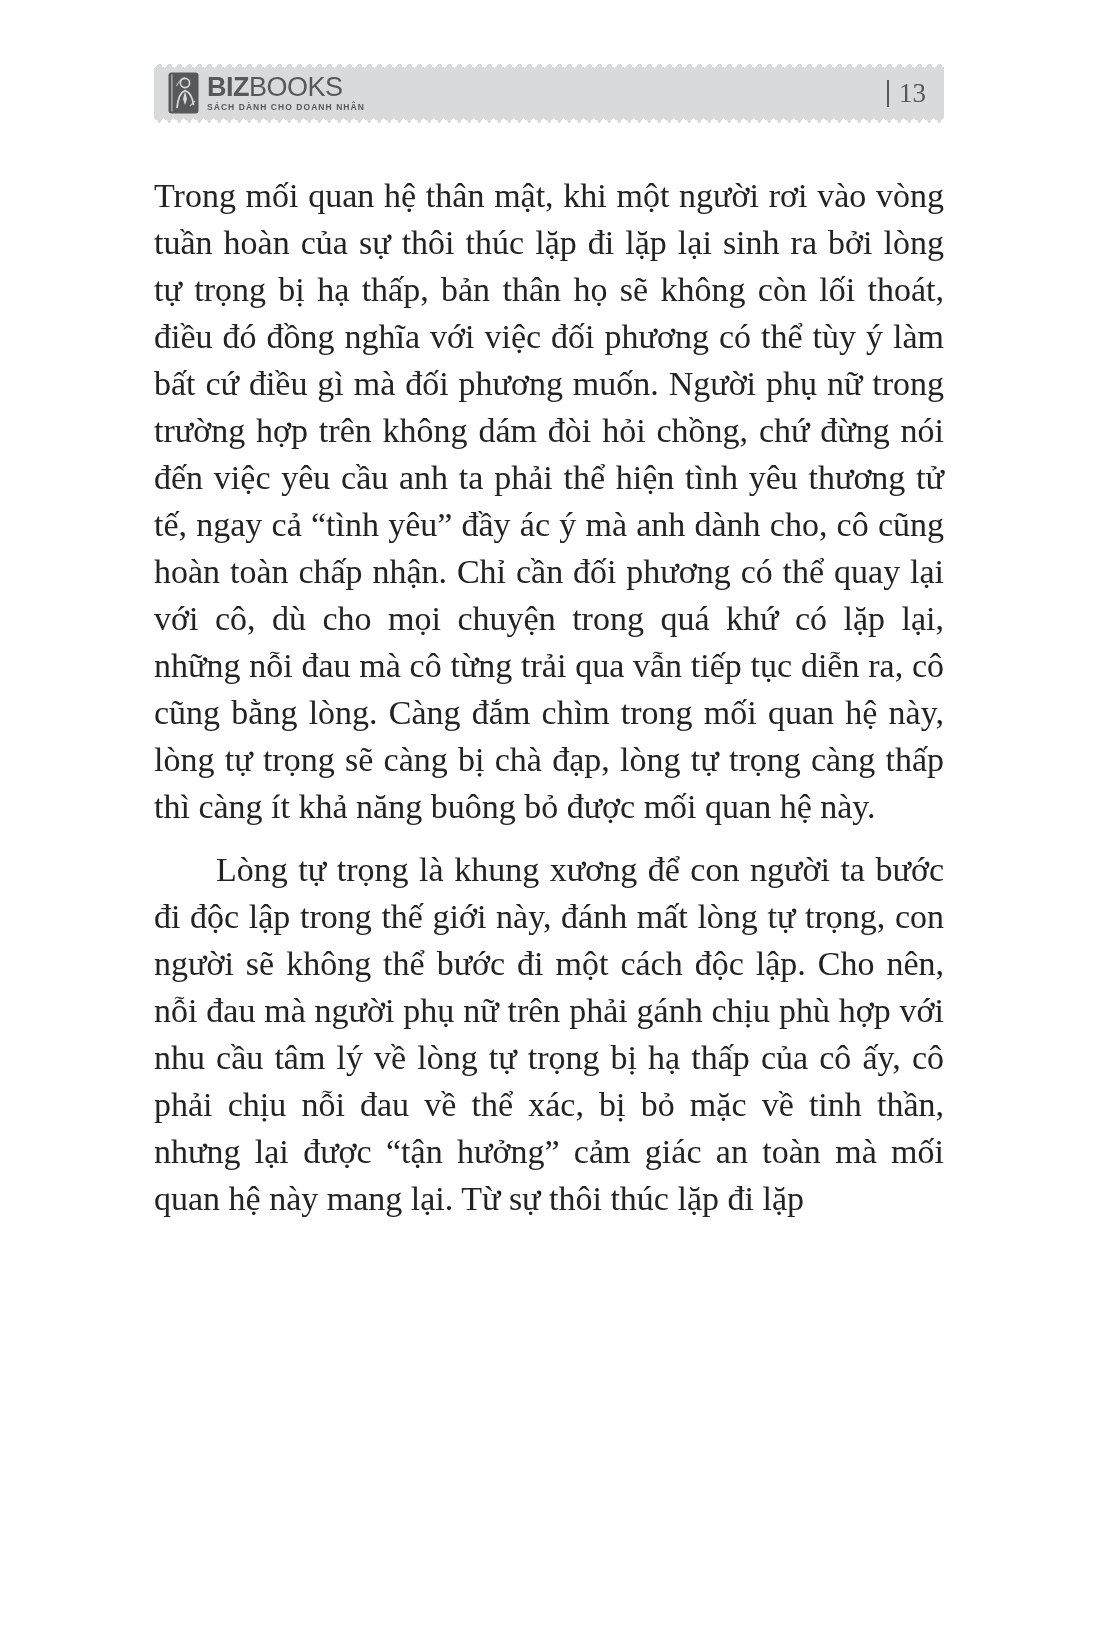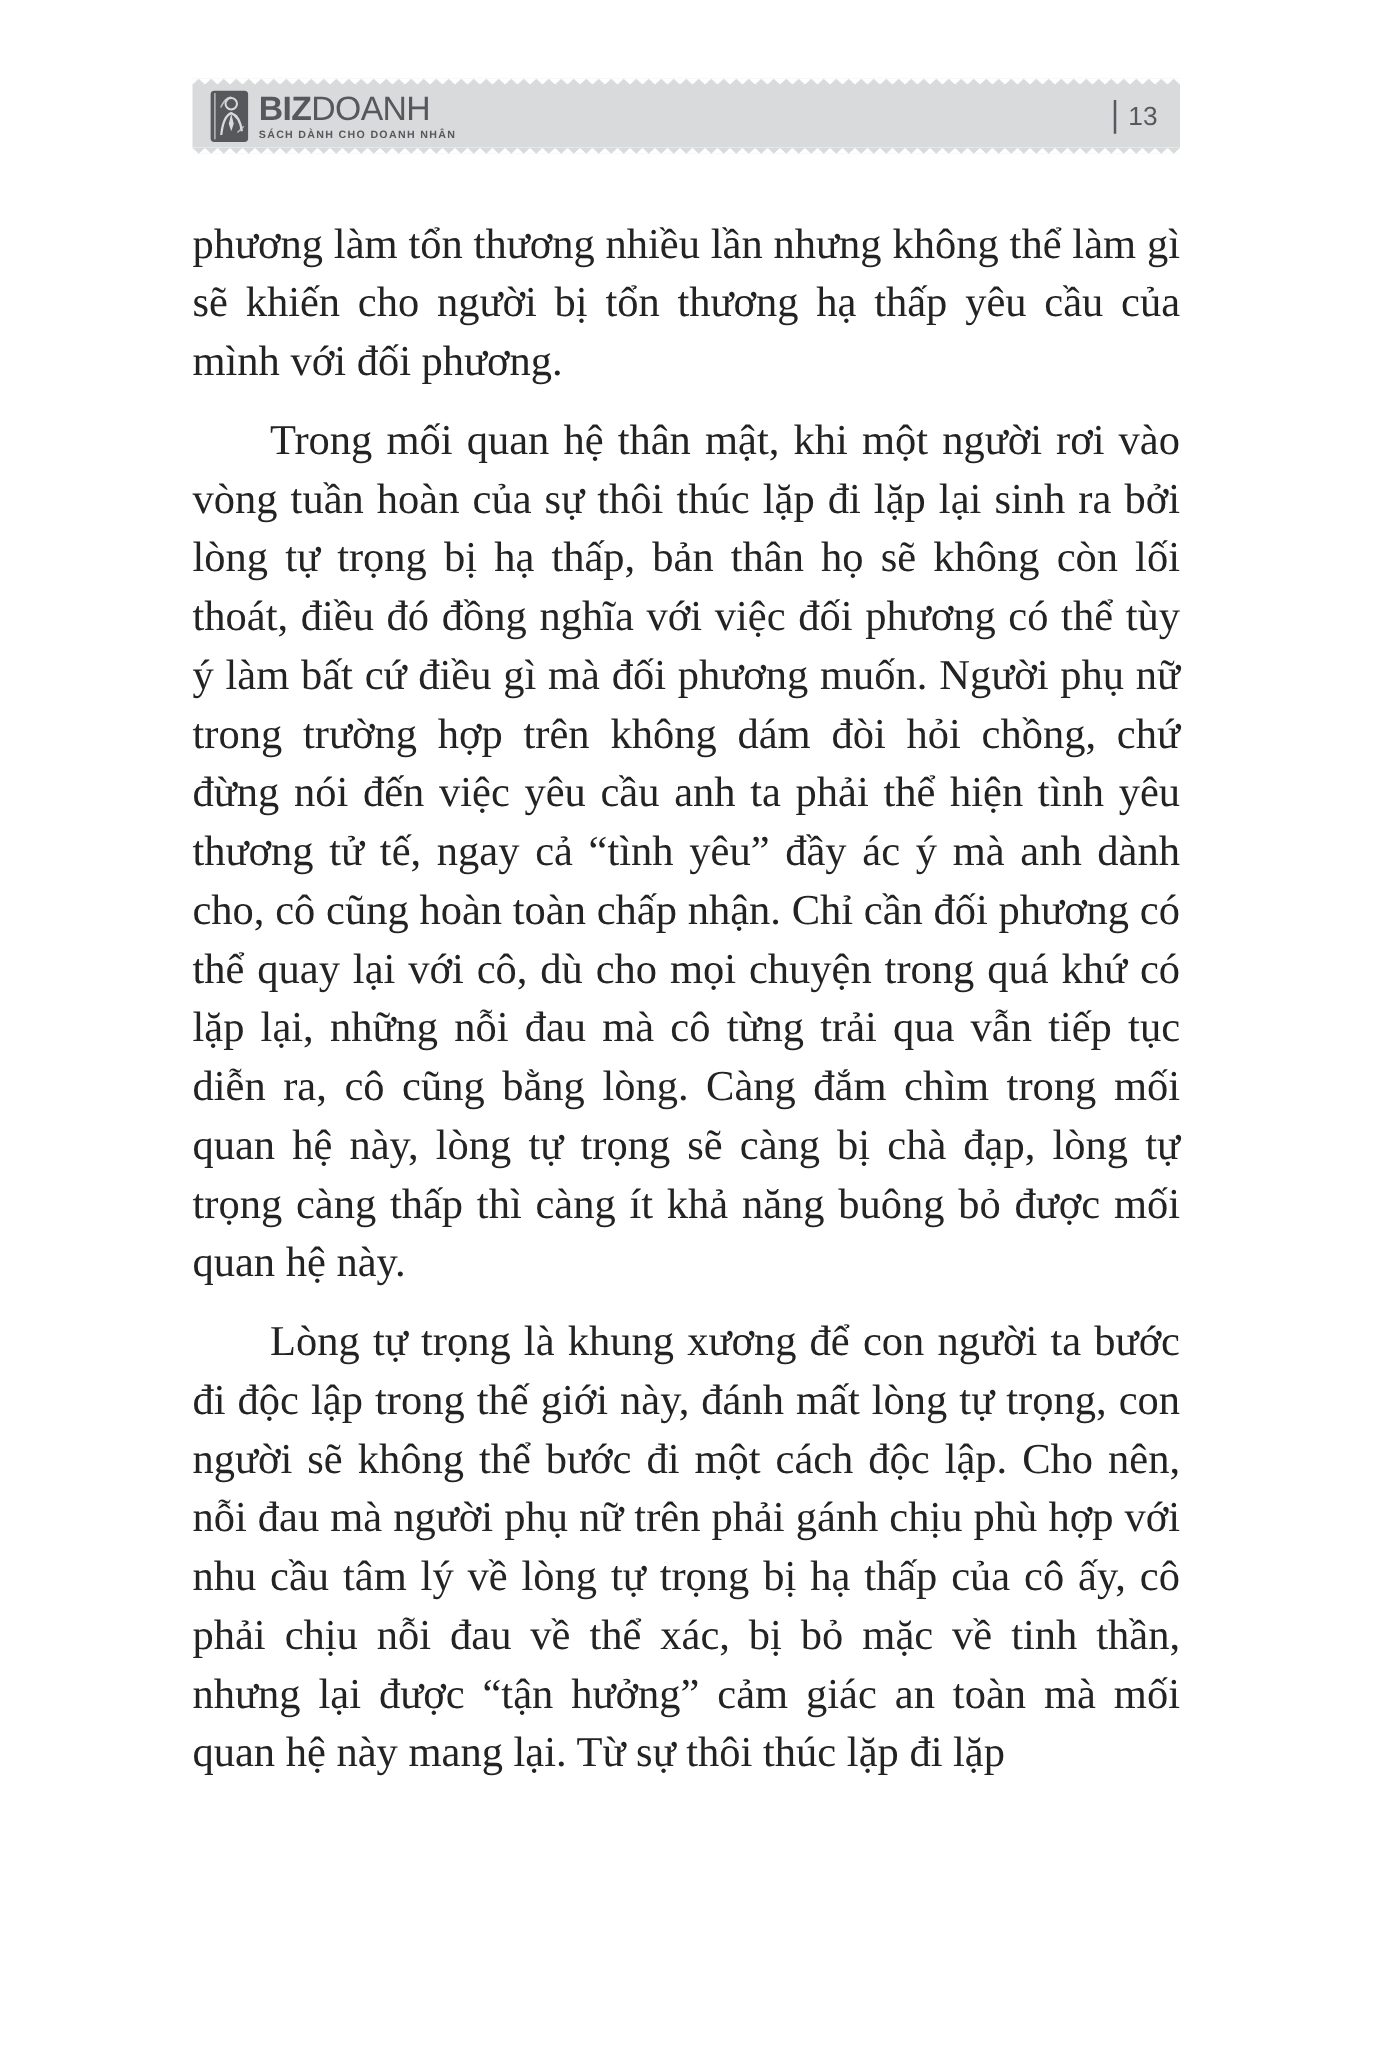--- a/index.html
+++ b/index.html
@@ -47,22 +47,22 @@
   }
   .brand-name .bold{font-weight:700;text-align:center;}
   .brand-name .light{font-weight:400;}
   .tagline{
     font-family:Liberation Sans, sans-serif;
     font-size:8.5px;font-weight:700;letter-spacing:1.05px;
     color:var(--brand);margin-top:2px;white-space:nowrap;
   }
   .page-num{
     display:flex;align-items:center;gap:10px;
-    font-family:Liberation Sans, sans-serif;
-    color:var(--brand);font-size:21px;line-height:1;
+    font-family:Liberation Serif, serif;
+    color:var(--brand);font-size:27px;line-height:1;
   }
   .page-num .divider{
     width:2px;height:27px;background:var(--brand);display:inline-block;
   }
 
   
   .content{
     position:absolute;left:154px;top:172px;width:790px;
     color:var(--ink);
     font-size:34px;line-height:47px;
@@ -85,31 +85,30 @@
           <rect x="0.5" y="0.5" width="30" height="41" rx="3" fill="#57585b"></rect>
           <rect x="3.2" y="2.5" width="1.4" height="37" fill="#c9cacc" opacity="0.75"></rect>
           <circle cx="17" cy="11" r="4.6" fill="none" stroke="#d9dadb" stroke-width="1.6"></circle>
           <path d="M9 36 C10 26, 13 20, 17 18.5 C21 20, 24.5 25, 25.5 33" fill="none" stroke="#d9dadb" stroke-width="1.8"></path>
           <path d="M17 19 L15 27 L17 33 L19 27 Z" fill="#d9dadb"></path>
           <path d="M8.5 14 C11 9, 13 6, 17 5.5" fill="none" stroke="#d9dadb" stroke-width="1.2" opacity="0.8"></path>
           <path d="M22 34 L27 29" stroke="#d9dadb" stroke-width="1.2" opacity="0.8"></path>
         </svg>
         <div class="brand-text">
           <div class="brand-name">
-            <span class="bold">BIZ</span><span class="light">DOANH</span>
+            <span class="bold">BIZ</span><span class="light">BOOKS</span>
           </div>
           <div class="tagline">SÁCH DÀNH CHO DOANH NHÂN</div>
         </div>
       </div>
       <div class="page-num">
         <span class="divider"></span>
         <span>13</span>
       </div>
     </div>
   </header>
 
   <main class="content">
-    <p>phương làm tổn thương nhiều lần nhưng không thể làm gì sẽ khiến cho người bị tổn thương hạ thấp yêu cầu của mình với đối phương.</p>
     <p>Trong mối quan hệ thân mật, khi một người rơi vào vòng tuần hoàn của sự thôi thúc lặp đi lặp lại sinh ra bởi lòng tự trọng bị hạ thấp, bản thân họ sẽ không còn lối thoát, điều đó đồng nghĩa với việc đối phương có thể tùy ý làm bất cứ điều gì mà đối phương muốn. Người phụ nữ trong trường hợp trên không dám đòi hỏi chồng, chứ đừng nói đến việc yêu cầu anh ta phải thể hiện tình yêu thương tử tế, ngay cả “tình yêu” đầy ác ý mà anh dành cho, cô cũng hoàn toàn chấp nhận. Chỉ cần đối phương có thể quay lại với cô, dù cho mọi chuyện trong quá khứ có lặp lại, những nỗi đau mà cô từng trải qua vẫn tiếp tục diễn ra, cô cũng bằng lòng. Càng đắm chìm trong mối quan hệ này, lòng tự trọng sẽ càng bị chà đạp, lòng tự trọng càng thấp thì càng ít khả năng buông bỏ được mối quan hệ này.</p>
     <p>Lòng tự trọng là khung xương để con người ta bước đi độc lập trong thế giới này, đánh mất lòng tự trọng, con người sẽ không thể bước đi một cách độc lập. Cho nên, nỗi đau mà người phụ nữ trên phải gánh chịu phù hợp với nhu cầu tâm lý về lòng tự trọng bị hạ thấp của cô ấy, cô phải chịu nỗi đau về thể xác, bị bỏ mặc về tinh thần, nhưng lại được “tận hưởng” cảm giác an toàn mà mối quan hệ này mang lại. Từ sự thôi thúc lặp đi lặp</p>
   </main>
 
 </div>
 
 </body></html>

